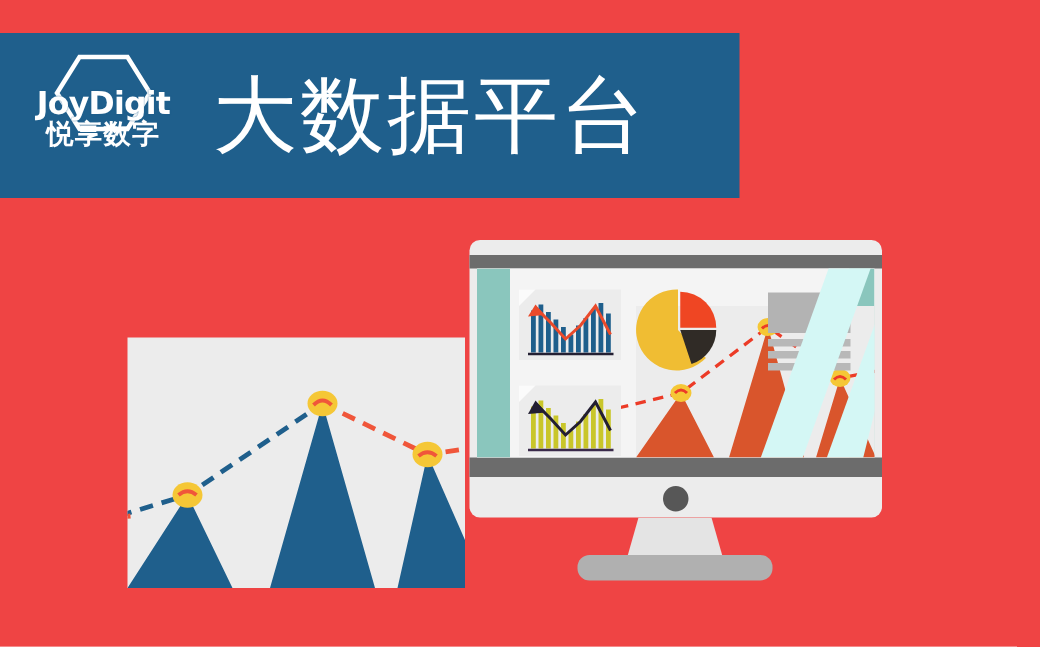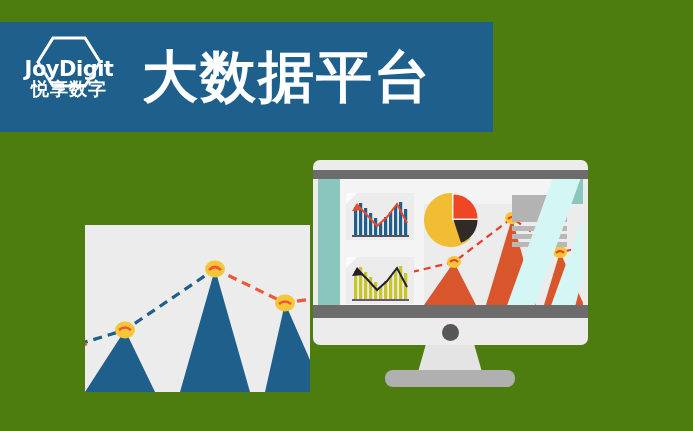--- a/index.html
+++ b/index.html
@@ -71,21 +71,21 @@
     color: #ffffff;
     font-size: 18px;
     font-weight: bold;
     letter-spacing: 1px;
     line-height: 1;
   }
 
   #banner-title {
     color: #ffffff;
     font-size: 56px;
-    font-weight: bold;
+    font-weight: normal;
     letter-spacing: 2px;
     margin-left: 18px;
     line-height: 1;
     white-space: nowrap;
   }
 
   
   #mountain-panel {
     position: absolute;
     left: 85px;
@@ -241,21 +241,21 @@
     left: 106px;
     top: 25px;
     width: 160px;
     height: 101px;
     overflow: visible;
   }
 </style>
 </head>
 <body>
 
-<div id="stage" style="background: #4d7c0f;">
+<div id="stage" style="background: #ef4444;">
 
   <div id="header-banner" style="background: rgb(31, 95, 140);">
 
     <div id="brand-logo">
       <svg id="logo-hex" viewBox="0 0 66 52">
         <polygon points="17,2 49,2 64,26 49,50 17,50 2,26" fill="none" stroke="#ffffff" stroke-width="3"></polygon>
       </svg>
       <div id="logo-wordmark">JoyDigit</div>
       <div id="logo-sub">悦享数字</div>
     </div>

